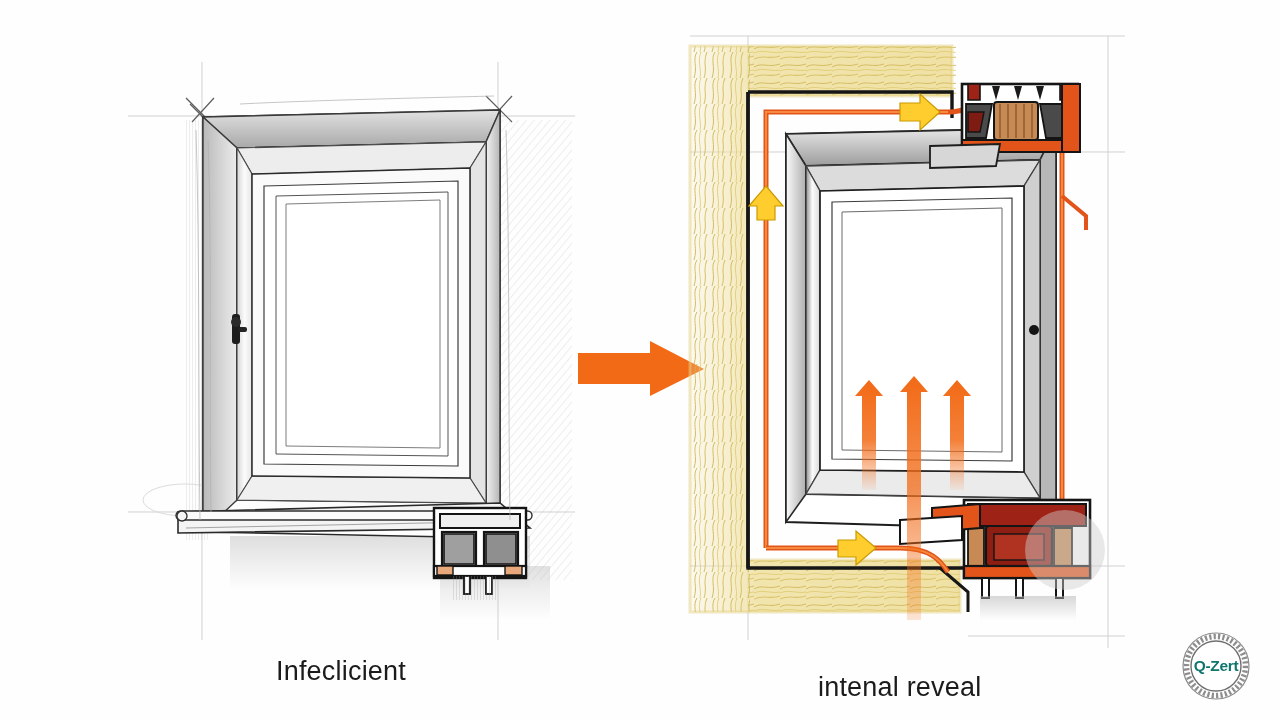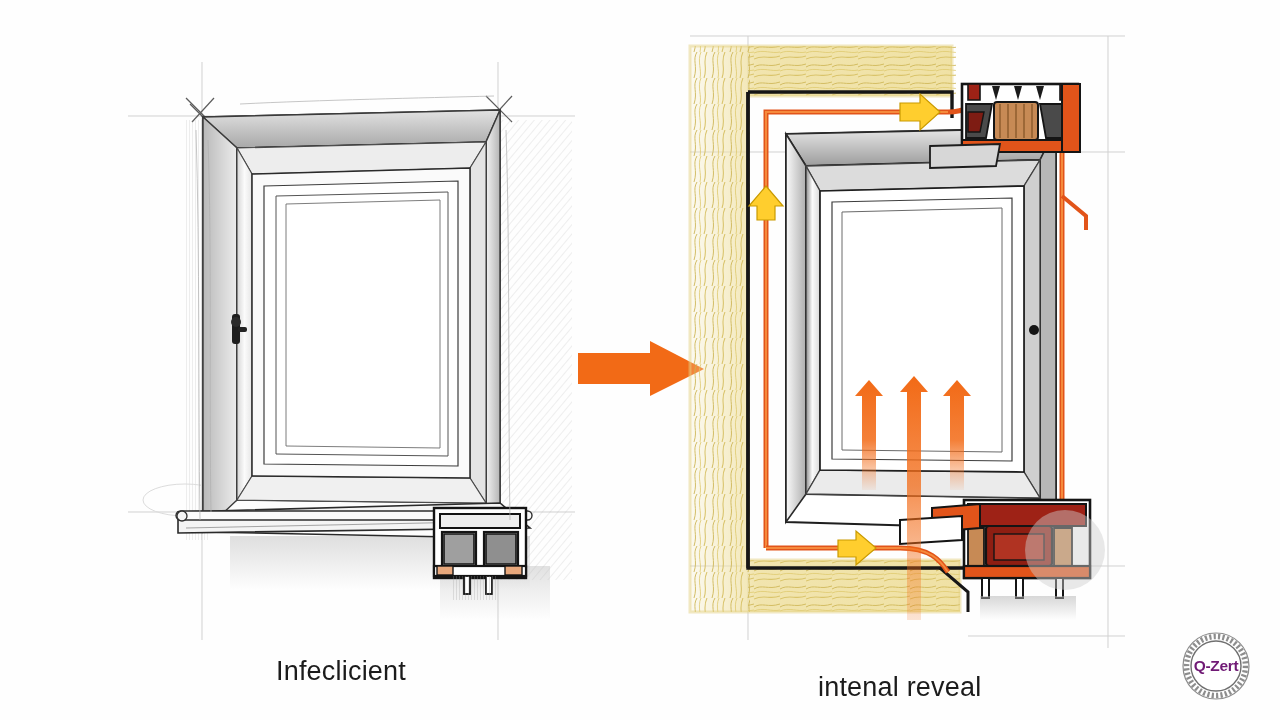--- a/index.html
+++ b/index.html
@@ -37,21 +37,21 @@
 
   #logo-wrap {
     position: absolute;
     left: 1178px; top: 628px;
     width: 76px; height: 76px;
   }
   #logo-text {
     position: absolute;
     left: 0; top: 0; width: 76px; height: 76px;
     display: flex; align-items: center; justify-content: center;
-    font-size: 15.5px; font-weight: bold; color: #701a75;
+    font-size: 15.5px; font-weight: bold; color: #0f766e;
     letter-spacing: -0.3px;
     font-family: "Liberation Sans", sans-serif;
     pointer-events: none;
   }
 </style>
 </head>
 <body>
 
 <div id="canvas">
 

